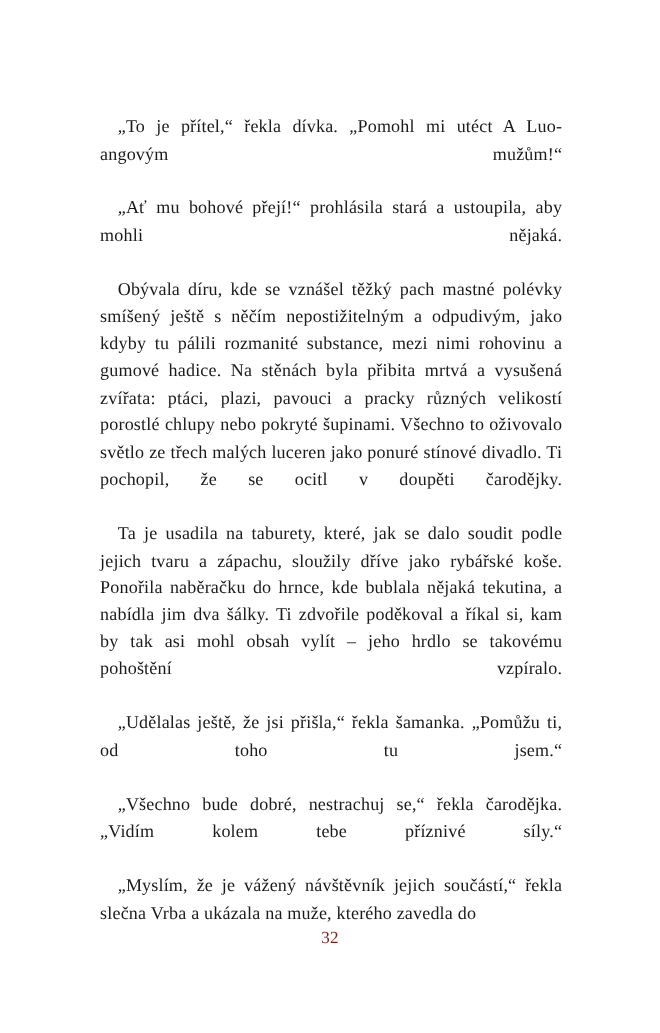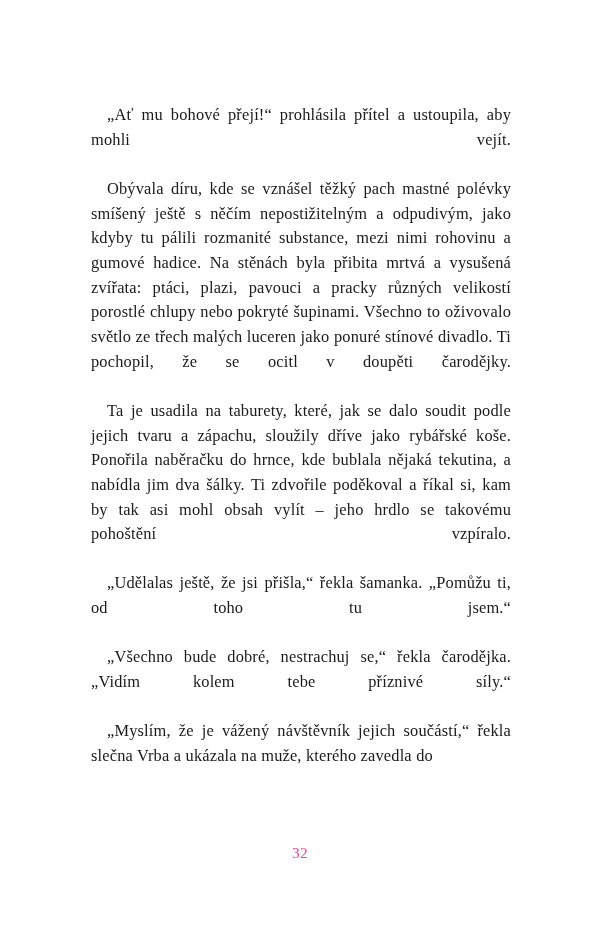--- a/index.html
+++ b/index.html
@@ -56,31 +56,32 @@
   }
 
   .folio {
     position: absolute;
     left: 0;
     right: 0;
     top: 843px;
     text-align: center;
     font-size: 15.5px;
     line-height: 20px;
-    color: #ec4899;
+    color: #7f1d1d;
     letter-spacing: 0.02em;
   }
 </style>
 </head>
 <body>
 
 <div class="page">
 
   <div class="text-block">
-    <p class="para">„Ať mu bohové přejí!“ prohlásila přítel a ustoupila, aby mohli vejít.</p>
+    <p class="para">„To je přítel,“ řekla dívka. „Pomohl mi utéct A Luo-angovým mužům!“</p>
+    <p class="para">„Ať mu bohové přejí!“ prohlásila stará a ustoupila, aby mohli nějaká.</p>
     <p class="para">Obývala díru, kde se vznášel těžký pach mastné polévky smíšený ještě s něčím nepostižitelným a odpudivým, jako kdyby tu pálili rozmanité substance, mezi nimi rohovinu a gumové hadice. Na stěnách byla přibita mrtvá a vysušená zvířata: ptáci, plazi, pavouci a pracky různých velikostí porostlé chlupy nebo pokryté šupinami. Všechno to oživovalo světlo ze třech malých luceren jako ponuré stínové divadlo. Ti pochopil, že se ocitl v doupěti čarodějky.</p>
     <p class="para">Ta je usadila na taburety, které, jak se dalo soudit podle jejich tvaru a zápachu, sloužily dříve jako rybářské koše. Ponořila naběračku do hrnce, kde bublala nějaká tekutina, a nabídla jim dva šálky. Ti zdvořile poděkoval a říkal si, kam by tak asi mohl obsah vylít – jeho hrdlo se takovému pohoštění vzpíralo.</p>
     <p class="para">„Udělalas ještě, že jsi přišla,“ řekla šamanka. „Pomůžu ti, od toho tu jsem.“</p>
     <p class="para">„Všechno bude dobré, nestrachuj se,“ řekla čarodějka. „Vidím kolem tebe příznivé síly.“</p>
     <p class="para no-stretch">„Myslím, že je vážený návštěvník jejich součástí,“ řekla slečna Vrba a ukázala na muže, kterého zavedla do</p>
   </div>
 
   <div class="folio">32</div>
 
 </div>

